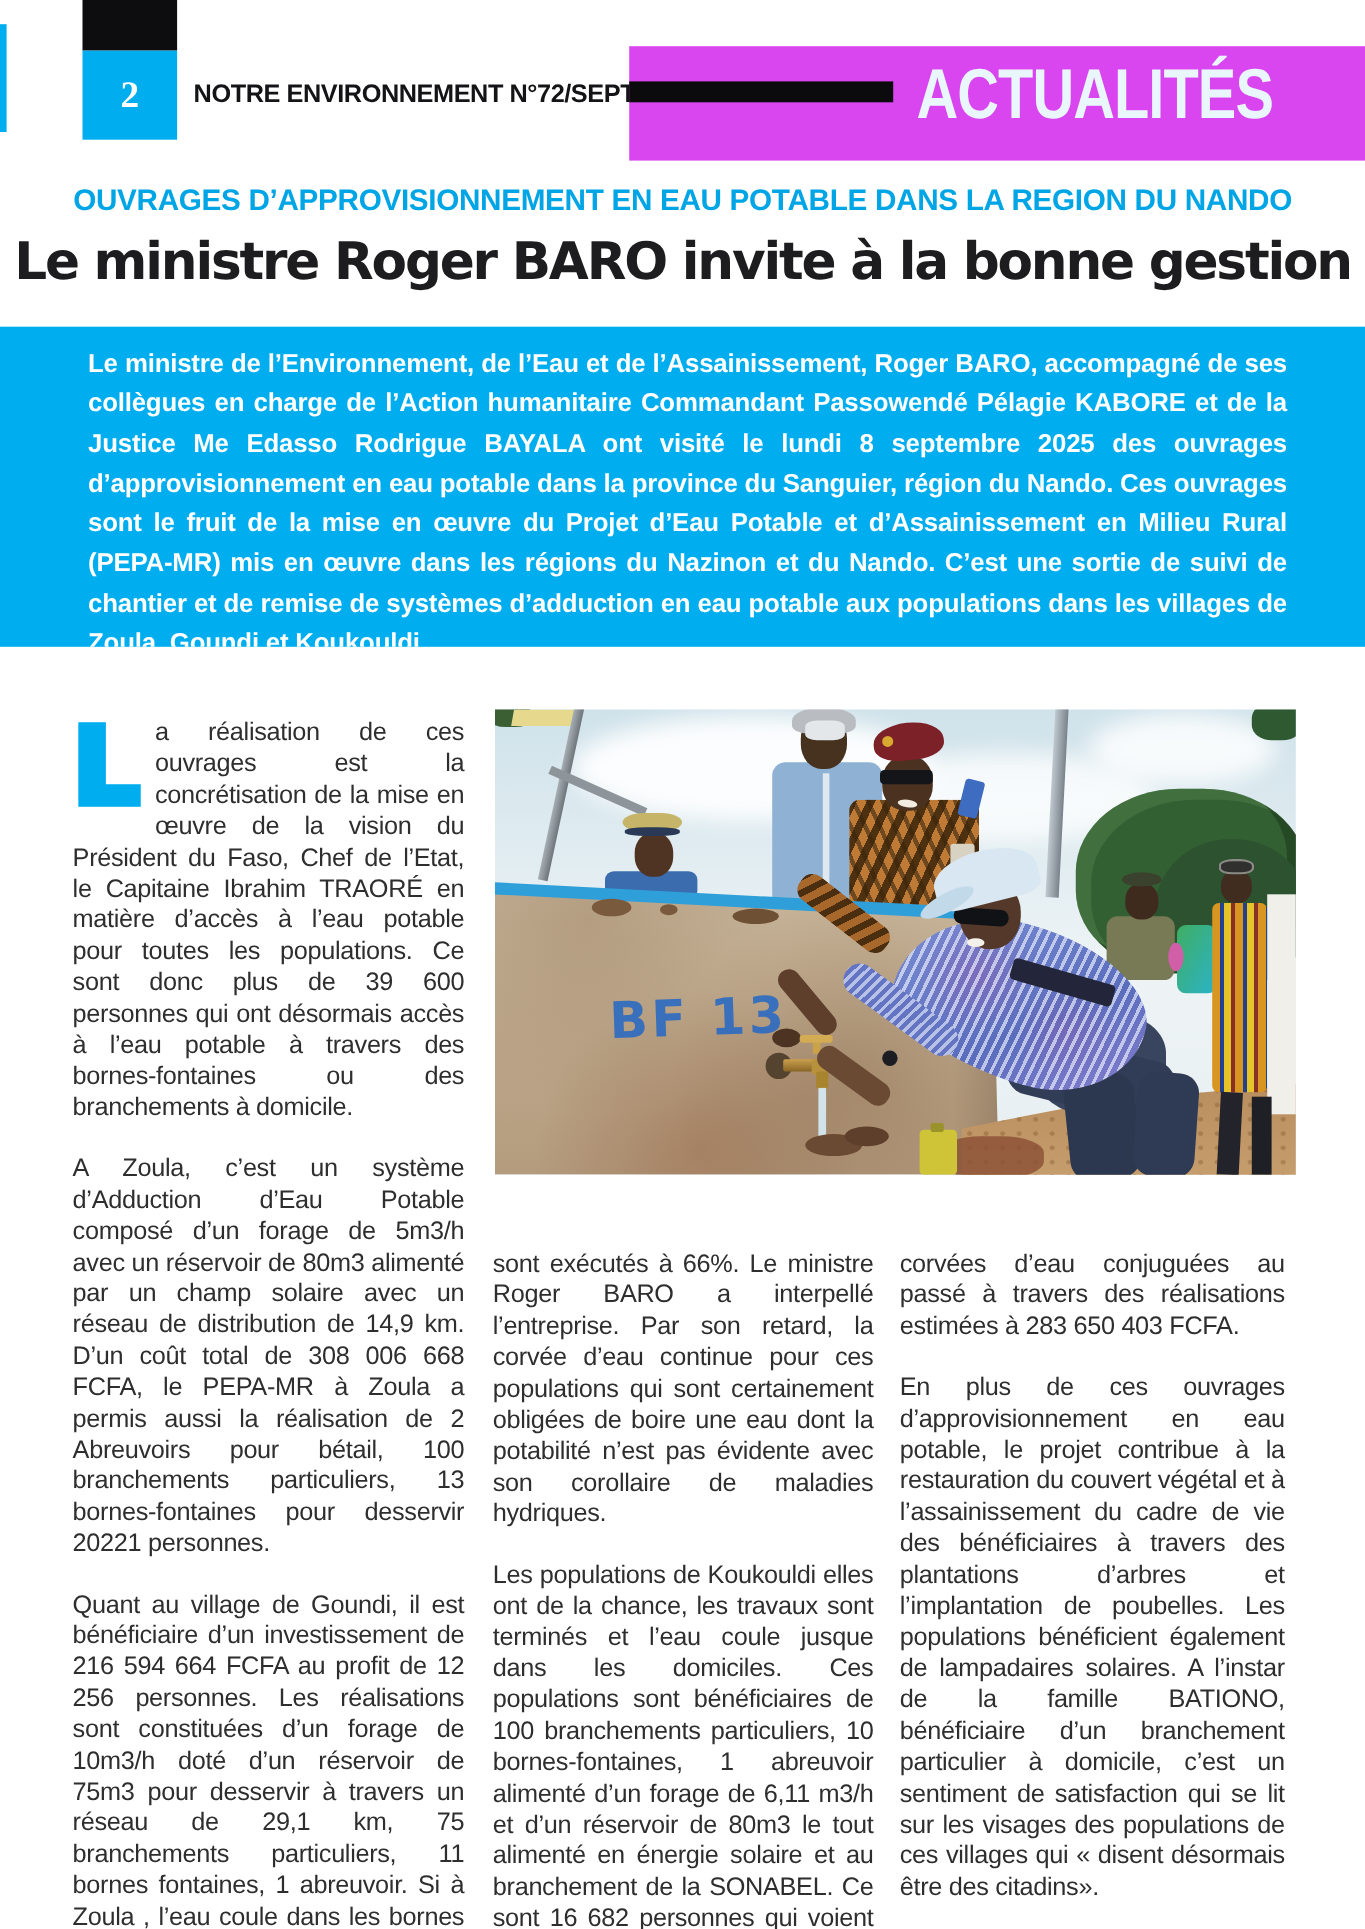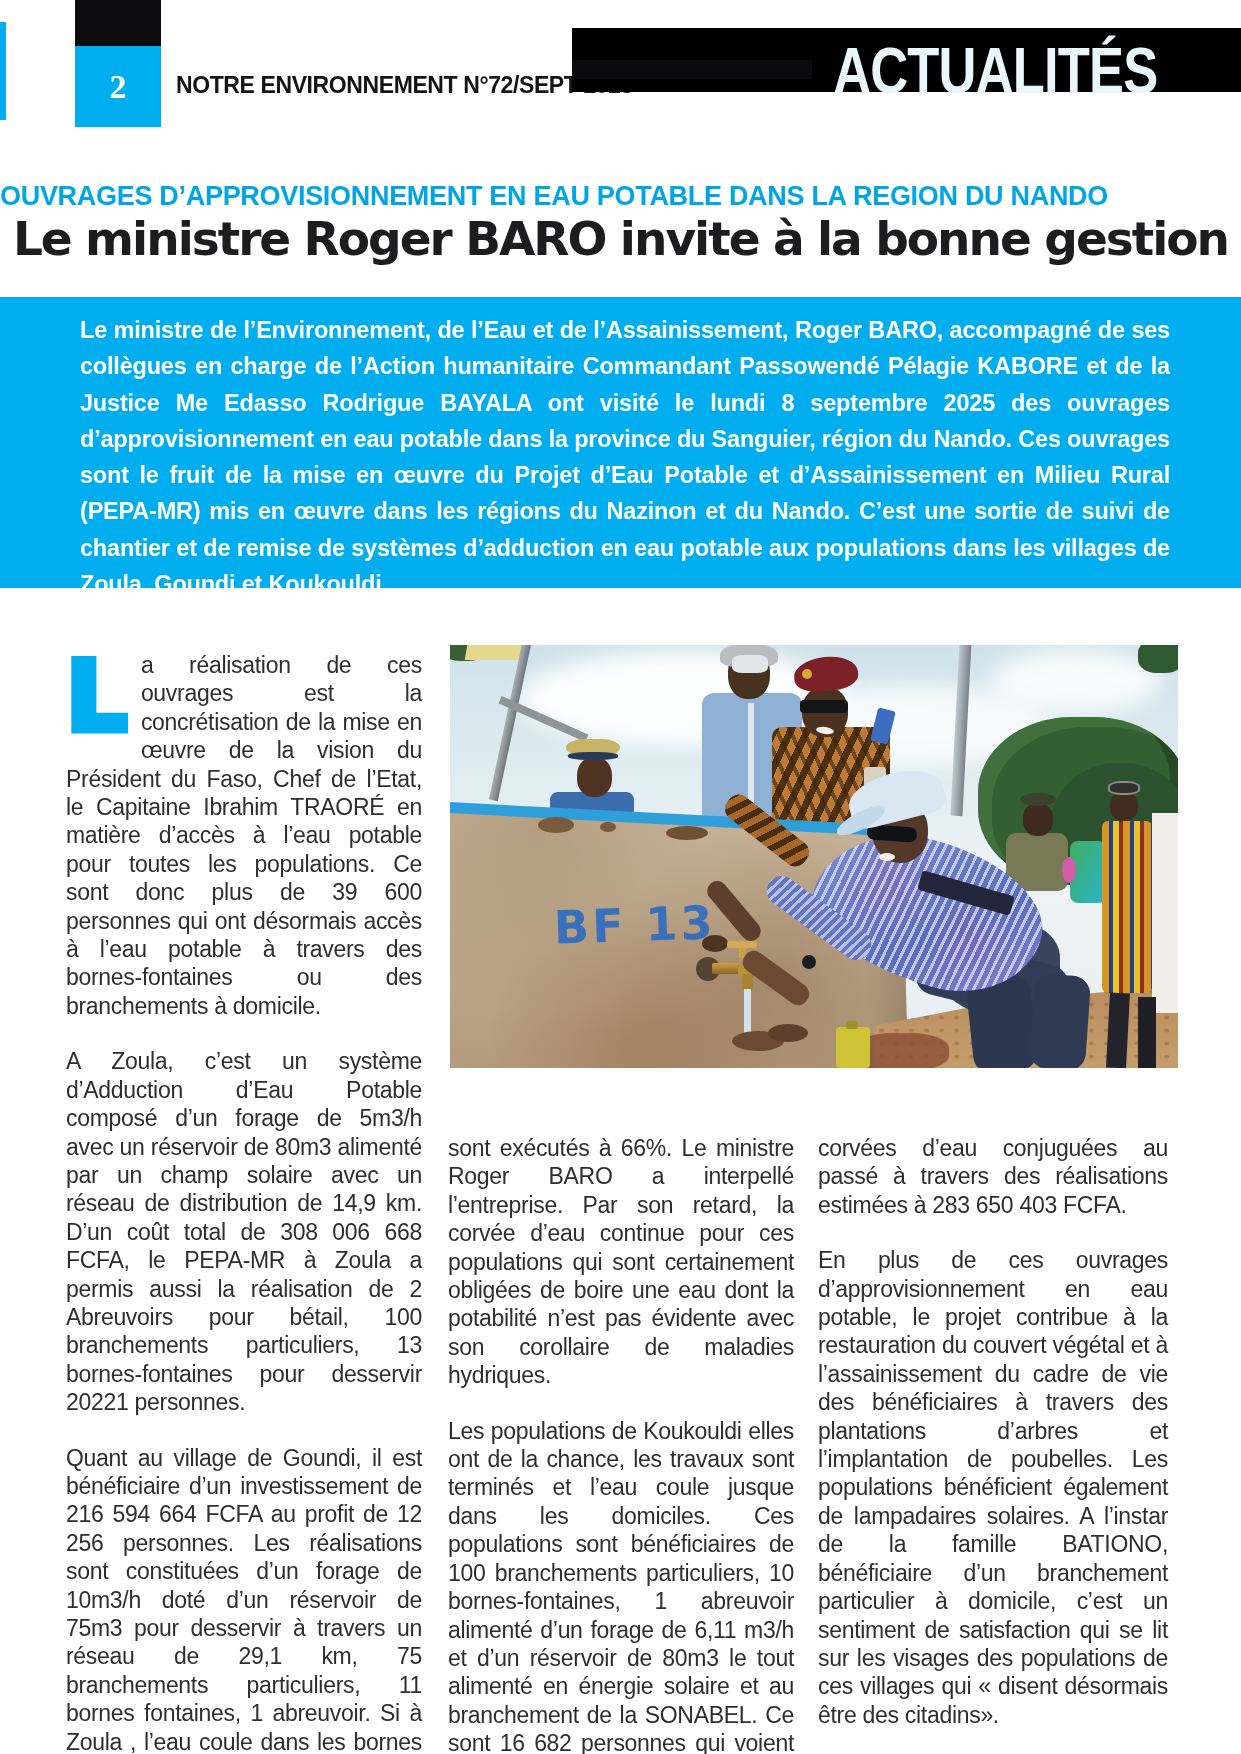--- a/index.html
+++ b/index.html
@@ -8,28 +8,28 @@
   .abs{position:absolute;}
 
   
   .edge-stripe{left:0;top:22px;width:6px;height:98px;background:#00AEEF;}
   .black-box{left:75px;top:0;width:86px;height:46px;background:#0d0d10;}
   .num-box{left:75px;top:46px;width:86px;height:81px;background:#00AEEF;
            display:flex;align-items:center;justify-content:center;
            color:#fff;font:bold 34px/1 "Liberation Serif",serif;}
   .masthead{left:176px;top:70px;width:520px;height:30px;line-height:30px;
             font-weight:bold;font-size:23px;letter-spacing:-0.4px;color:#141417;}
-  .actu-bar{left:572px;top:28px;right:0;height:64px;background:#000000;}
+  .actu-bar{left:572px;top:42px;right:0;height:104px;background:#d946ef;}
   .actu-rule{position:absolute;left:0;top:32px;width:240px;height:19px;background:#0b0b0e;}
   .actu-text{position:absolute;right:84px;top:6px;
              font:bold 64px/74px "Liberation Sans",sans-serif;color:#e9f6fc;
              transform:scaleX(0.82);transform-origin:right center;letter-spacing:-1px;}
 
   
-  .kicker{left:0;top:180px;width:100%;text-align:left;
+  .kicker{left:0;top:166px;width:100%;text-align:center;
           font:bold 27px/32px "Liberation Sans",sans-serif;color:#00A5E6;letter-spacing:-0.3px;}
   .headline{left:0;top:210px;width:100%;text-align:center;
             font:bold 47px/58px "DejaVu Sans",sans-serif;color:#1d1d1f;letter-spacing:-2px;}
 
   
   .lede-box{left:0;top:297px;width:1241px;height:291px;background:#00AEEF;overflow:hidden;}
   .lede-text{position:absolute;left:80px;top:15px;width:1090px;
              font:bold 23.5px/36.3px "Liberation Sans",sans-serif;color:#ffffff;
              text-align:justify;letter-spacing:-0.2px;}
 

